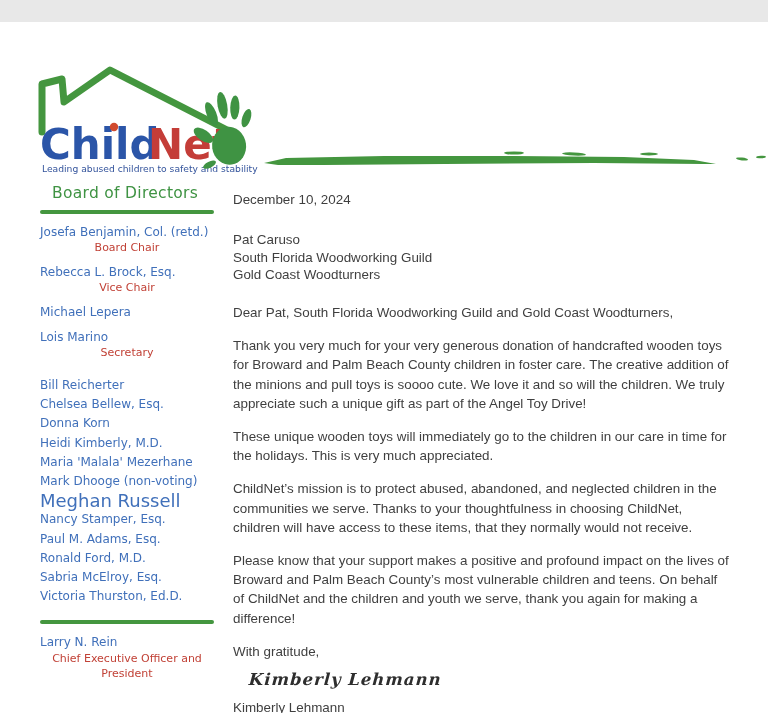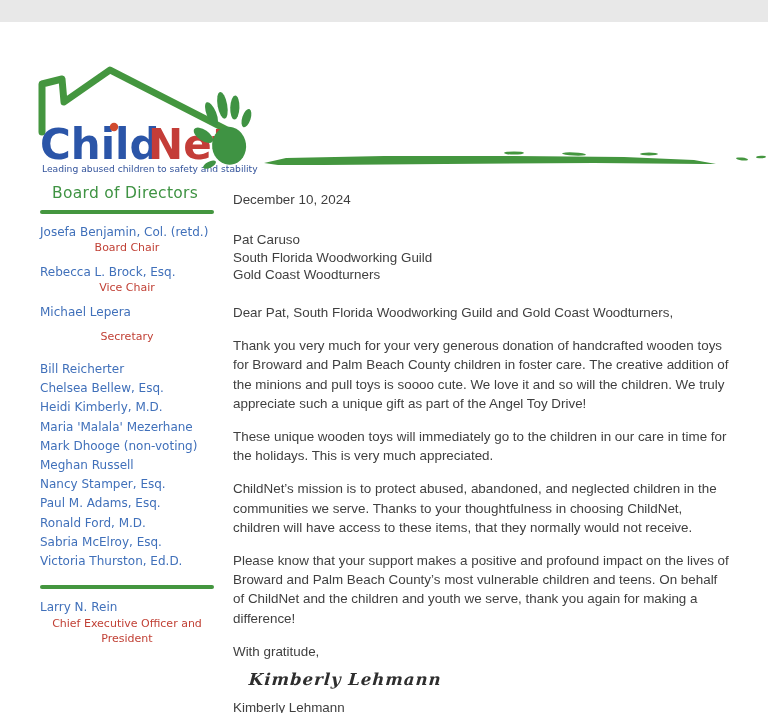--- a/index.html
+++ b/index.html
@@ -26,21 +26,21 @@
   .sidebar-title{
     font-size:15.5px;font-weight:500;color:#3f9343;
     margin:0 0 8px 12px;letter-spacing:.3px;
   }
   .green-rule{height:4px;background:#44963f;border-radius:2px;}
   .officer{margin-top:11px;}
   .officer .name,.member{font-size:12px;color:#4070ba;}
   .officer .role{font-size:11px;color:#c14136;margin-top:2px;text-align:center;}
   .members{margin-top:17px;margin-bottom:14px;}
   .member{line-height:19.2px;}
-  .member.small{font-size:12px;}
+  .member.small{font-size:18px;}
   .staff .officer .role{line-height:15px;}
 
   
   .letter{
     position:absolute;left:233px;top:168px;width:496px;
     font-size:13.4px;line-height:19.2px;color:#3f3f3f;
   }
   .date{margin-bottom:22px;}
   .recipient{margin-bottom:19px;}
   .recipient div{line-height:17.6px;}
@@ -99,26 +99,28 @@
       <div class="role">Board Chair</div>
     </div>
     <div class="officer">
       <div class="name">Rebecca L. Brock, Esq.</div>
       <div class="role">Vice Chair</div>
     </div>
     <div class="officer">
       <div class="name">Michael Lepera</div>
     </div>
     <div class="officer">
+      <div class="name">Lois Marino</div>
       <div class="role">Secretary</div>
     </div>
 
     <div class="members">
       <div class="member">Bill Reicherter</div>
       <div class="member">Chelsea Bellew, Esq.</div>
+      <div class="member">Donna Korn</div>
       <div class="member">Heidi Kimberly, M.D.</div>
       <div class="member">Maria 'Malala' Mezerhane</div>
       <div class="member">Mark Dhooge (non-voting)</div>
       <div class="member small">Meghan Russell</div>
       <div class="member">Nancy Stamper, Esq.</div>
       <div class="member">Paul M. Adams, Esq.</div>
       <div class="member">Ronald Ford, M.D.</div>
       <div class="member">Sabria McElroy, Esq.</div>
       <div class="member">Victoria Thurston, Ed.D.</div>
     </div>

